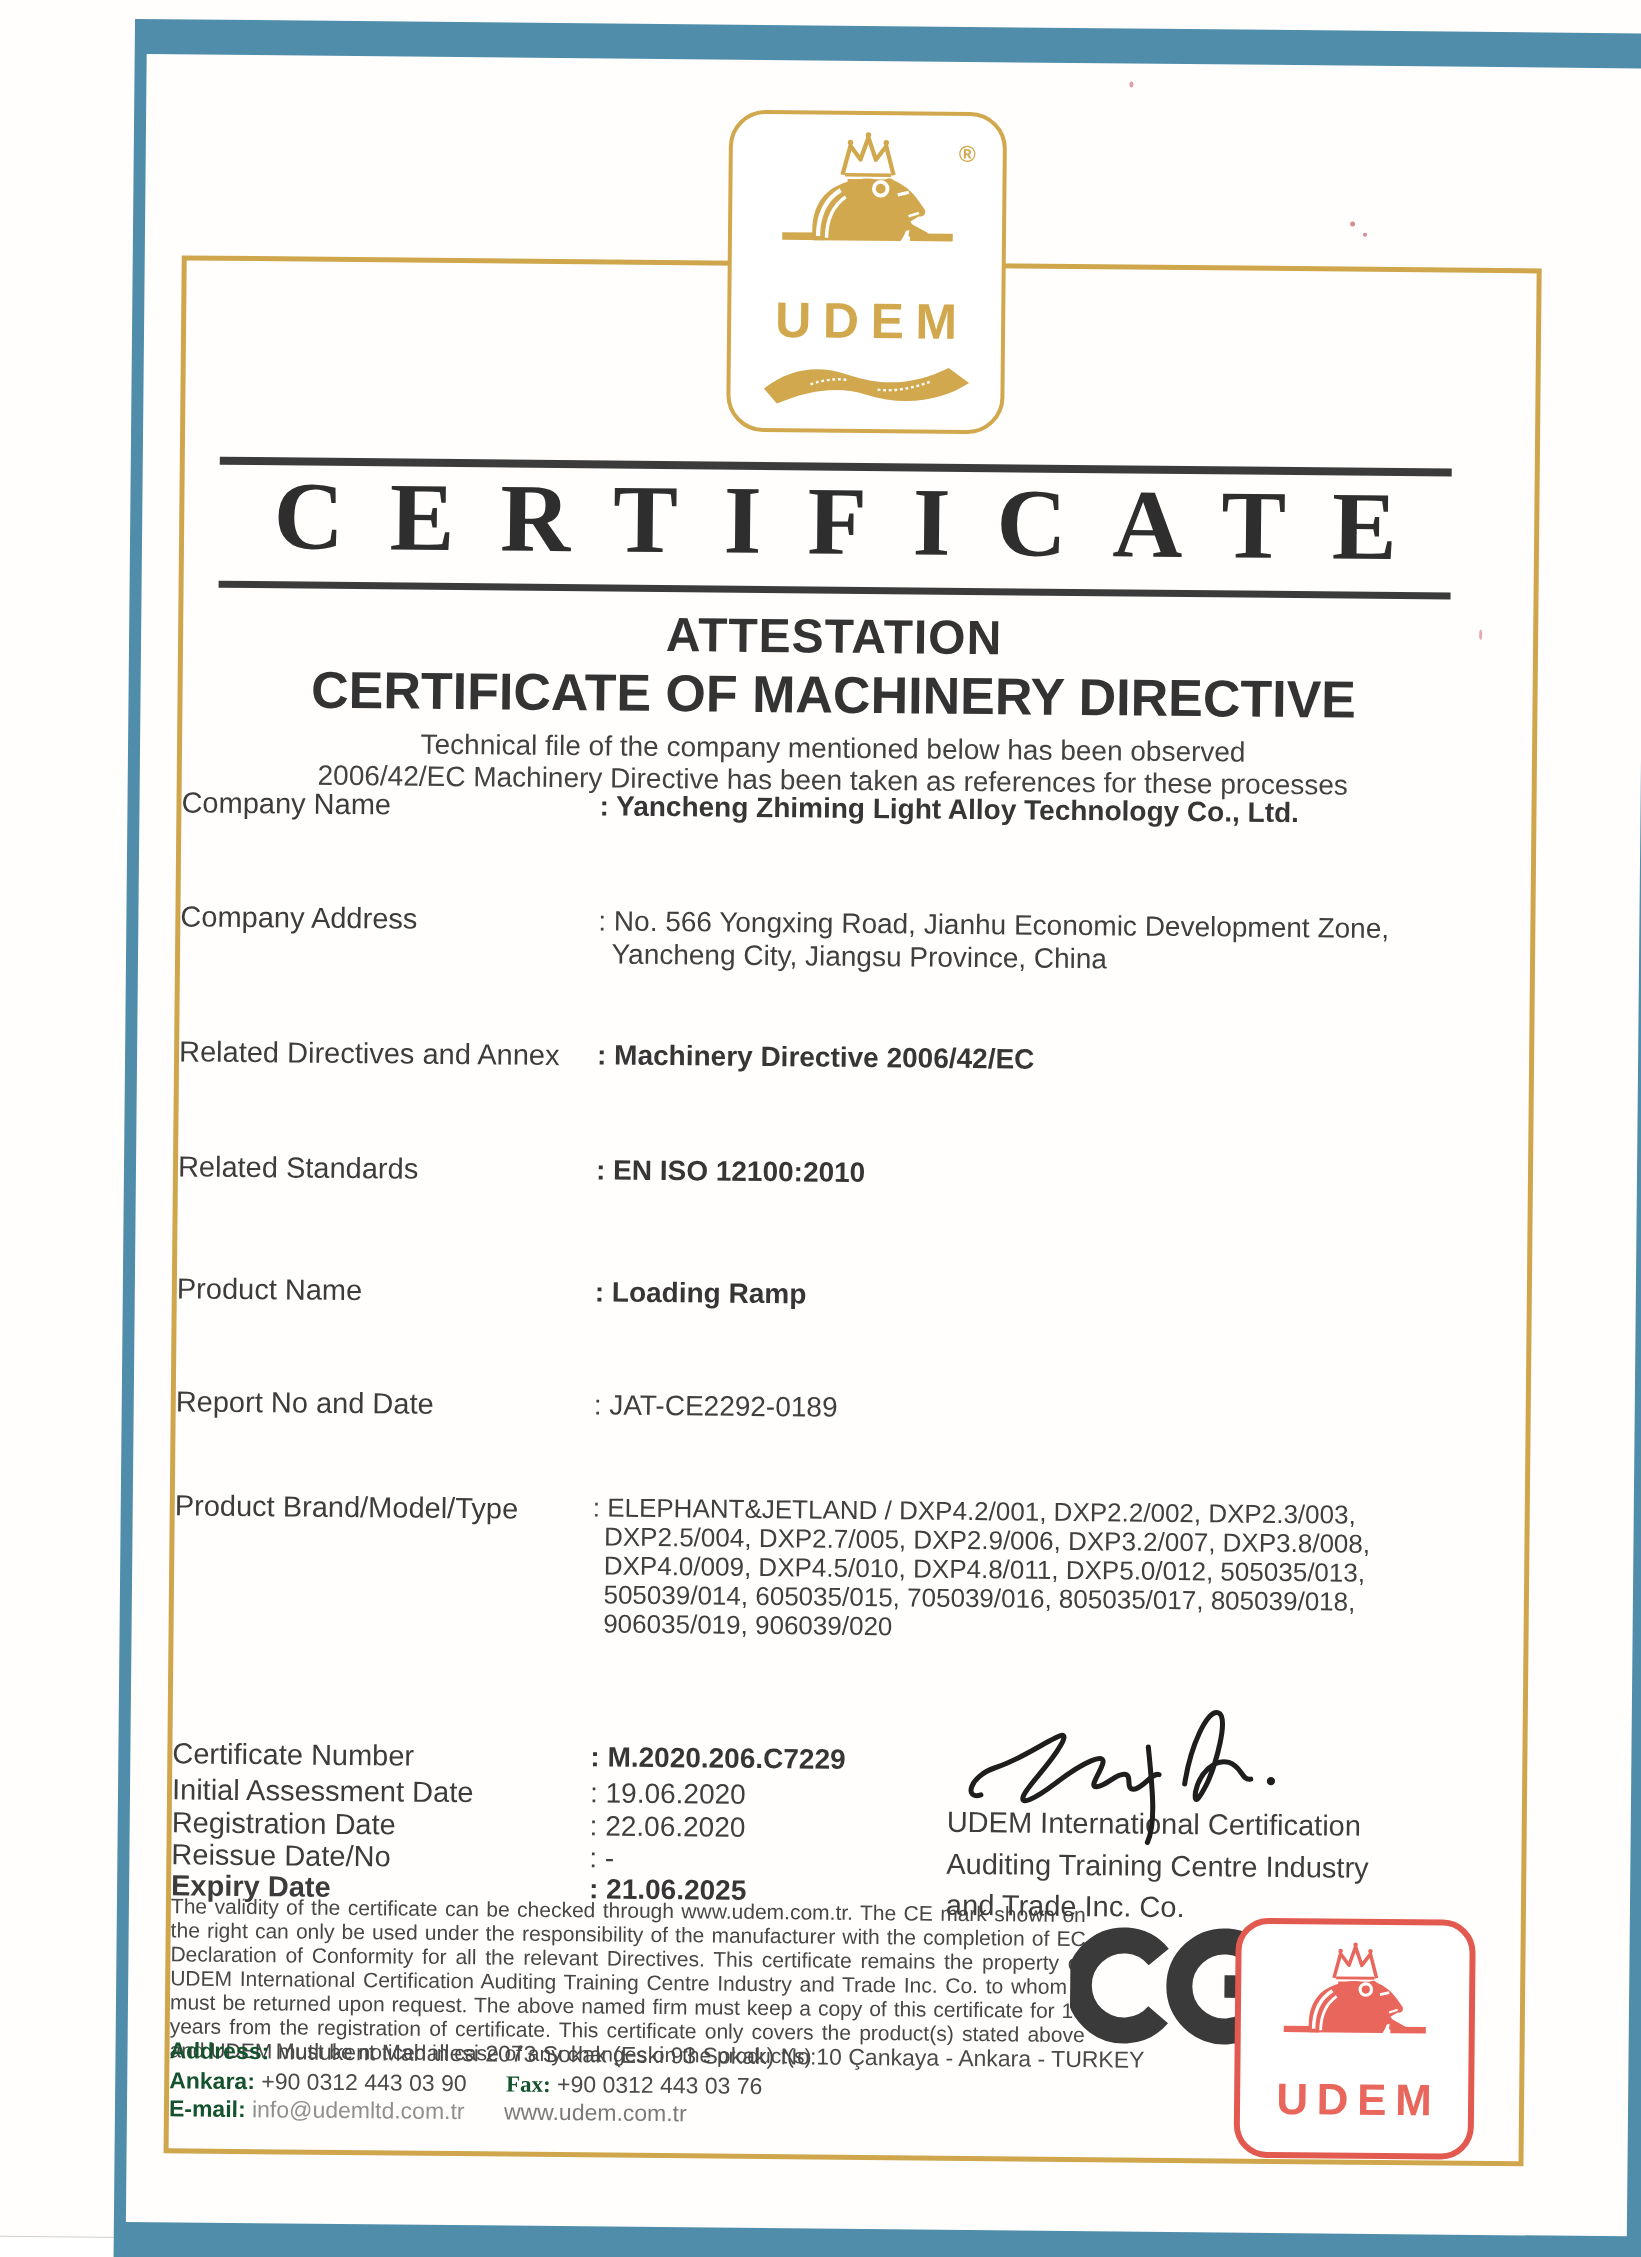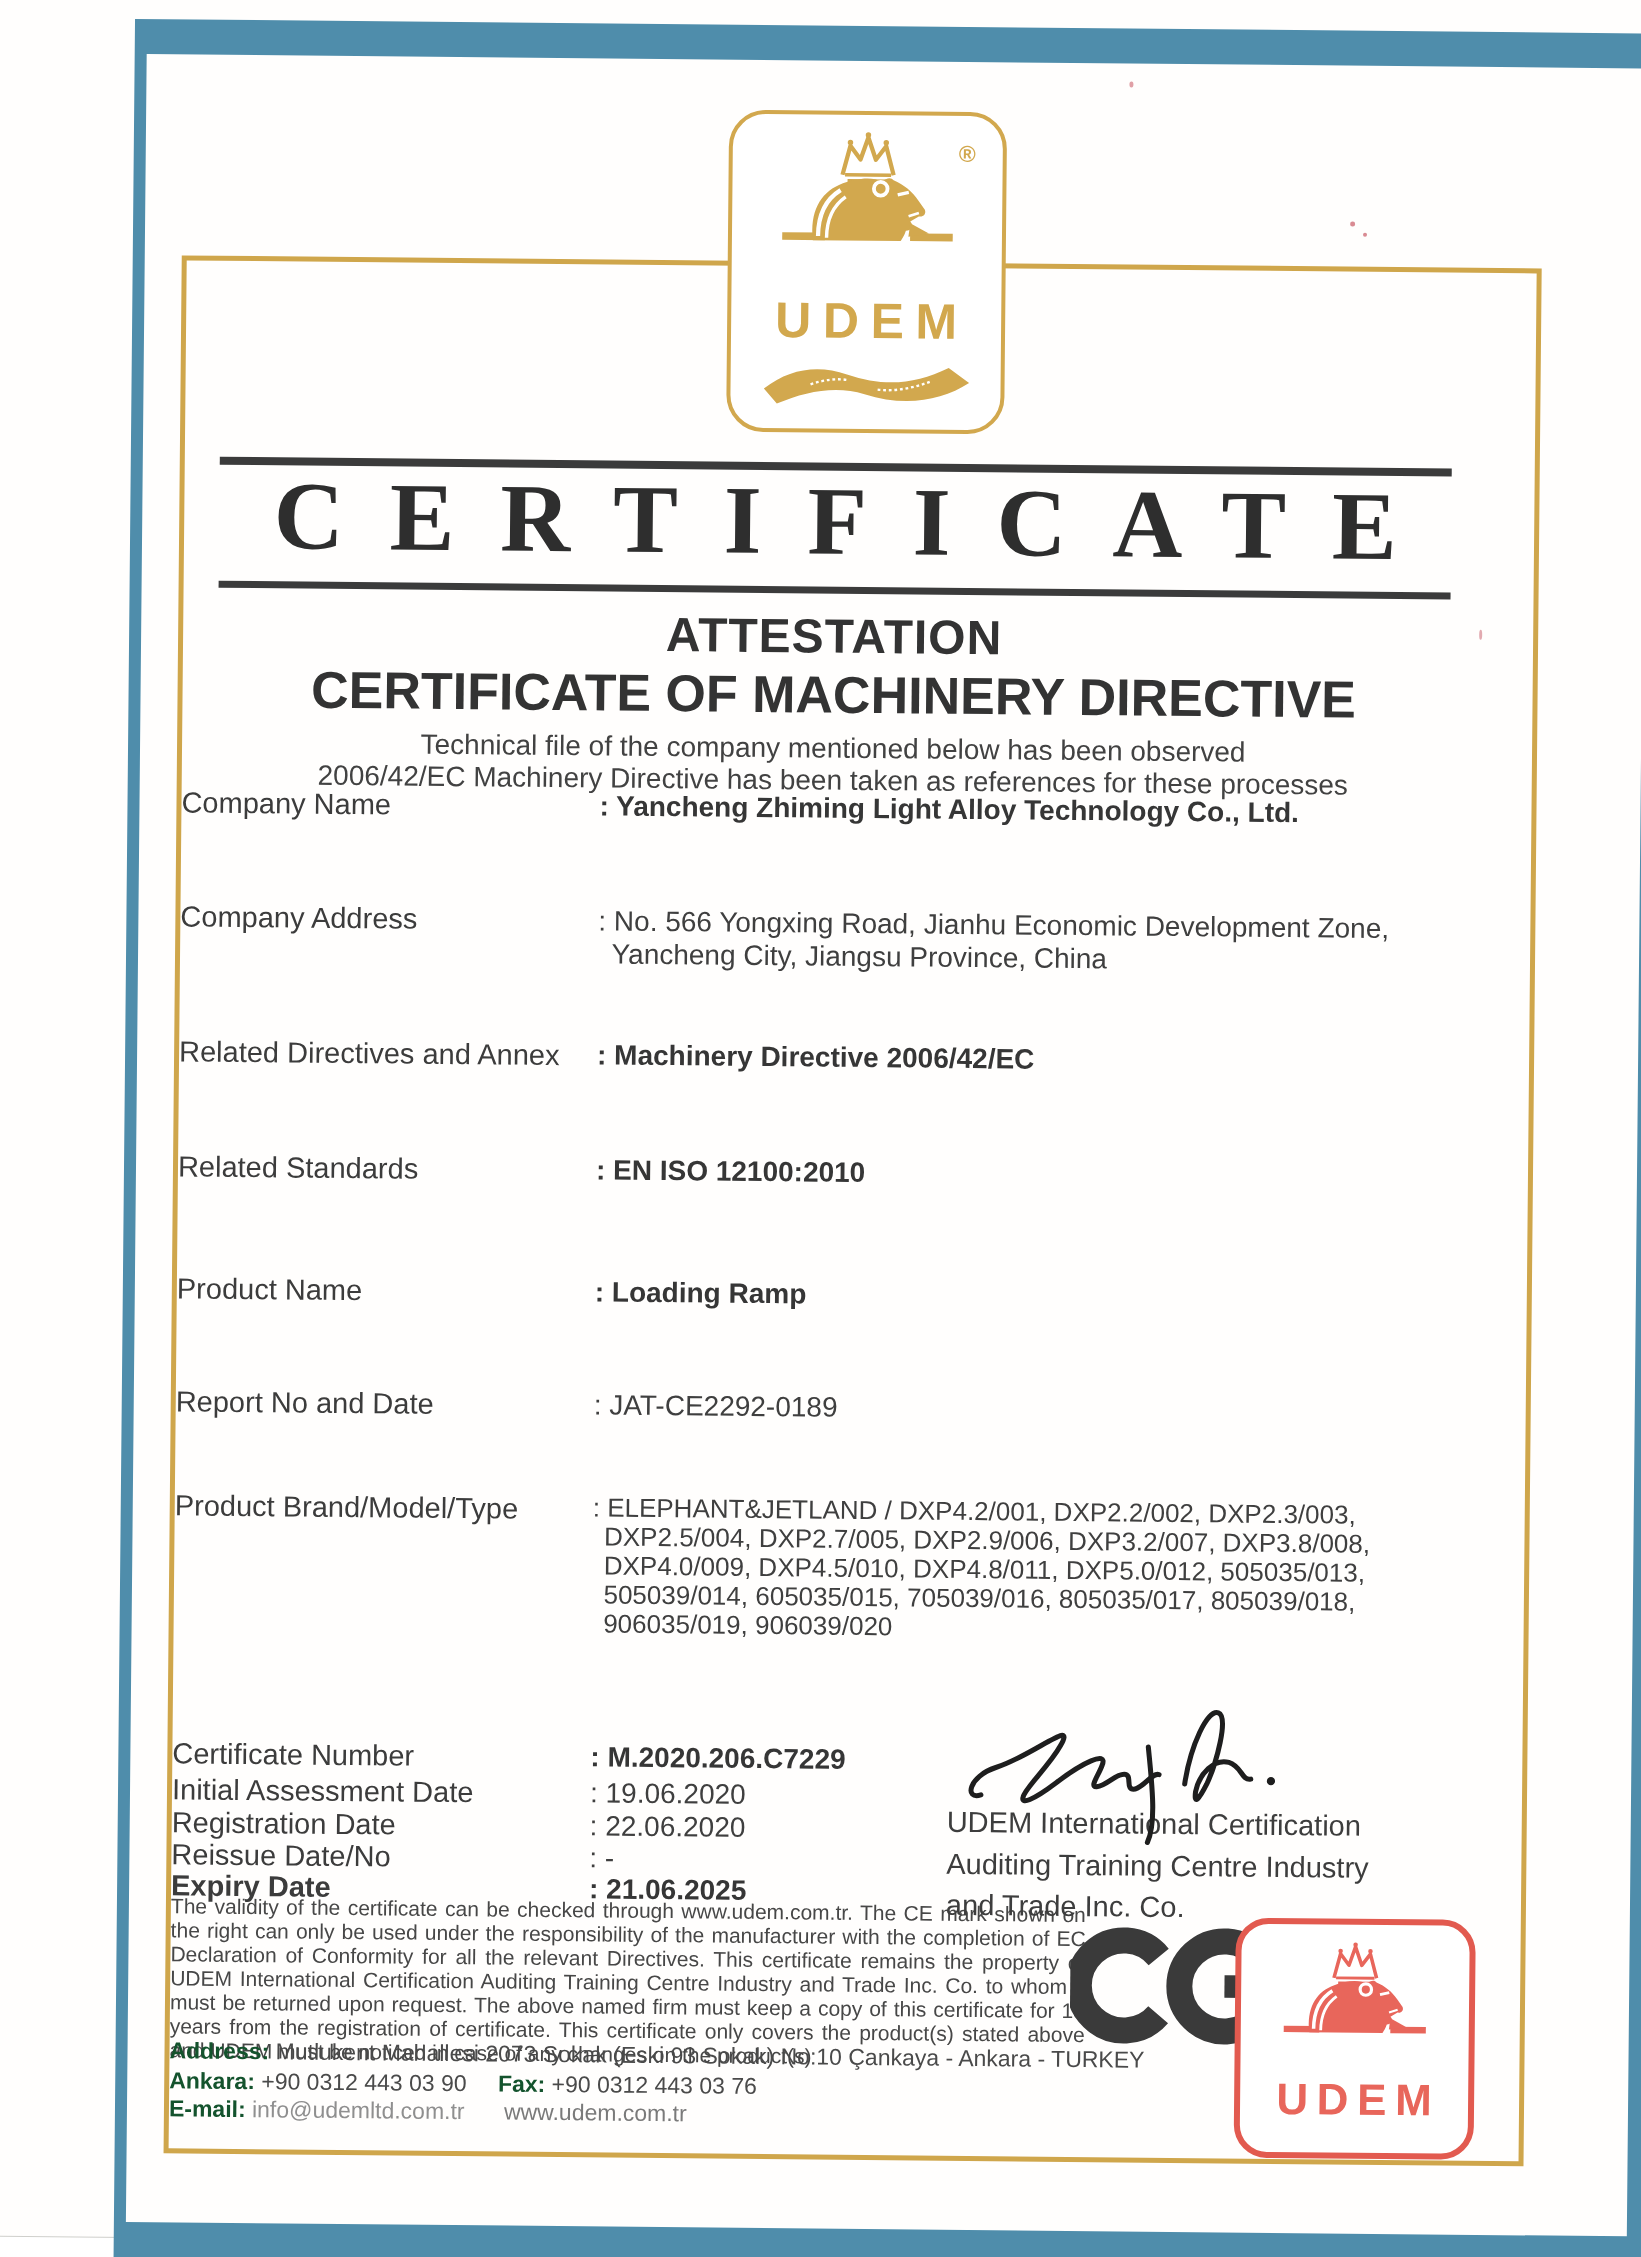--- a/index.html
+++ b/index.html
@@ -42,21 +42,21 @@
   .row .val.models{font-size:26px;}
   .row .val.models .ln{line-height:29px;}
   .row .lbl.b{font-weight:bold;}
   
   .legal{position:absolute;left:208px;top:1943px;width:915px;font-size:21px;line-height:1.14;
          color:#474747;text-align:justify;}
   .foot{position:absolute;left:208px;font-size:23px;color:#4a4a4a;white-space:nowrap;}
   .foot b{color:#14532d;}
   .f-addr{top:2086px;} .f-phone{top:2116px;} .f-mail{top:2144px;}
   .f-mail .mail{color:#8f8f8f;} .f-mail .web{color:#7a7a7a;margin-left:33px;}
-  .f-phone .fax{margin-left:25px;}
+  .f-phone .fax{margin-left:33px;font-family:Liberation Serif, serif;}
   
   .issuer{position:absolute;left:983px;width:502px;font-size:29px;color:#3d3d3d;white-space:nowrap;}
   .i1{top:1847px;} .i2{top:1889px;} .i3{top:1930px;}
   .sig-svg{position:absolute;left:1004px;top:1733px;width:367px;height:156px;z-index:6;}
   
   .ce-svg{position:absolute;left:1108px;top:1963px;width:208px;height:124px;}
   .red-box{position:absolute;left:1273px;top:1956px;width:228px;height:228px;background:#fff;
          border:6.8px solid #e25a4f;border-radius:33px;color:#e8665b;text-align:center;z-index:5;}
   .red-box .lion-svg{width:166px;height:135px;margin-top:15.4px;}
   .red-box .logo-word{font-size:44px;letter-spacing:8.7px;text-indent:8.7px;margin-top:0;}

